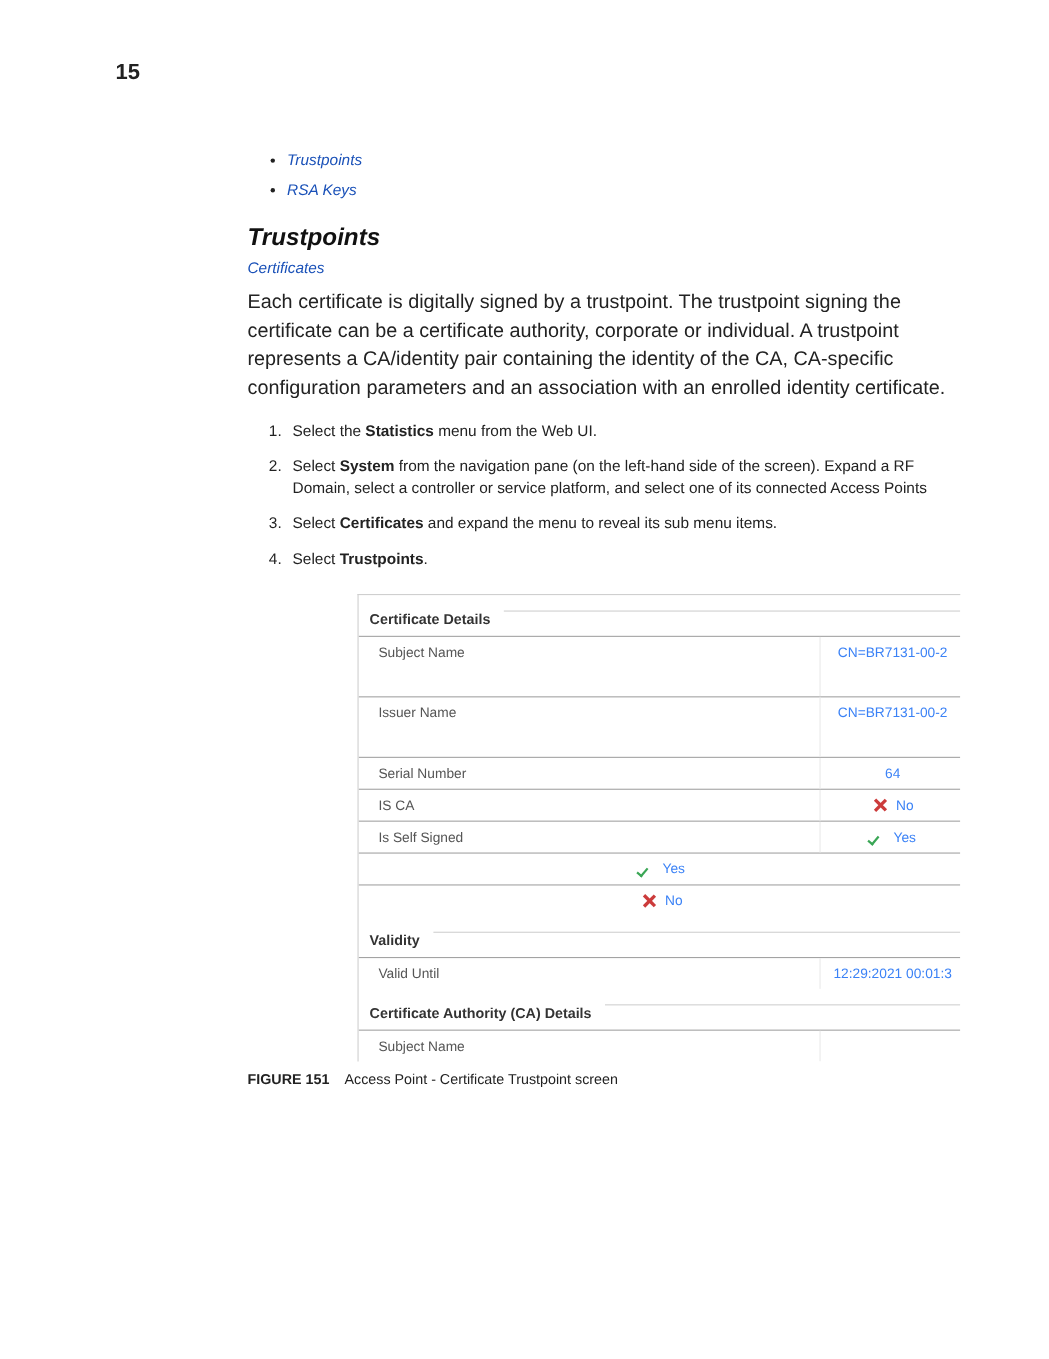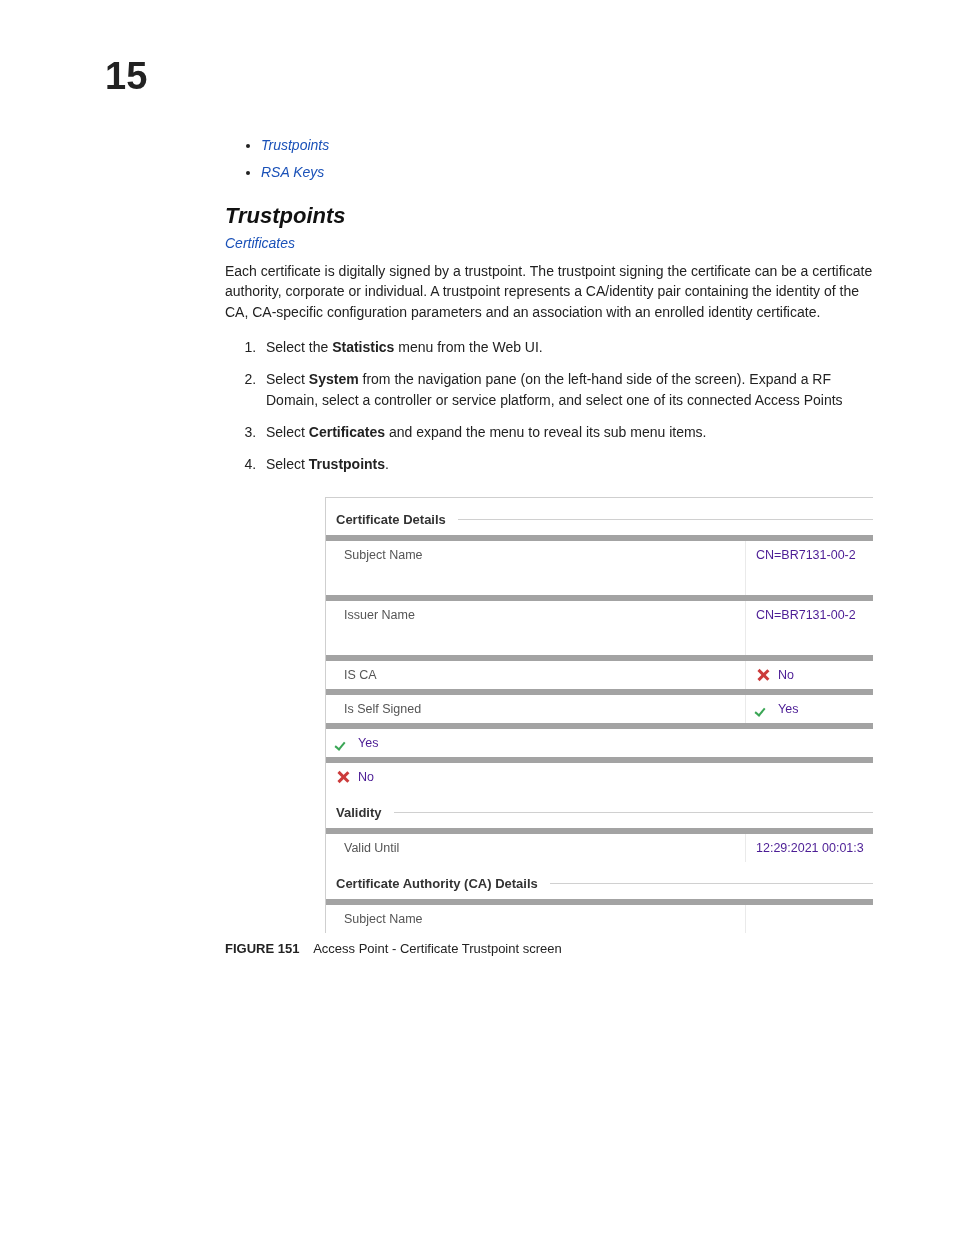--- a/index.html
+++ b/index.html
@@ -14,21 +14,21 @@
     position: relative;
     width: 954px;
     min-height: 1235px;
     box-sizing: border-box;
     padding-top: 52px;
   }
   .chapter-num {
     position: absolute;
     top: 55px;
     left: 105px;
-    font-size: 38px;
+    font-size: 20px;
     font-weight: 700;
   }
   .content {
     margin-left: 225px;
     margin-right: 80px;
     padding-top: 80px;
   }
   ul.toc {
     margin: 0 0 18px 0;
     padding-left: 36px;
@@ -51,21 +51,21 @@
     margin: 6px 0 6px 0;
     color: #111;
   }
   .sublink {
     color: #1a51b8;
     font-style: italic;
     font-size: 14px;
     margin-bottom: 10px;
   }
   p.body {
-    font-size: 14px;
+    font-size: 18px;
     line-height: 1.45;
     margin: 10px 0 14px 0;
   }
   ol.steps {
     margin: 15px;
     padding-left: 20px;
   }
   ol.steps li {
     font-size: 14px;
     line-height: 1.45;
@@ -83,51 +83,51 @@
     width: 547px;
     overflow: hidden;
     background: #fff;
   }
   .group-title {
     font-size: 13px;
     font-weight: 700;
     color: #333;
     padding: 14px 0 8px 10px;
     display: flex;
-    align-items: center;
     gap: 12px;
   }
   .group-title .rule {
     flex: 1;
     border-bottom: 1px solid #d0d0d0;
     height: 0;
   }
   .kv-row {
     display: flex;
-    border-top: 6px solid #a3a3a3;
+    border-top: 1px solid #a3a3a3;
     font-size: 12.5px;
     color: #555;
   }
   .kv-row.tall { min-height: 54px; }
   .kv-row.short { min-height: 28px; }
   .kv-label {
     width: 420px;
     box-sizing: border-box;
     padding: 7px 14px 7px 18px;
     border-right: 1px solid #eaeaea;
   }
   .kv-value {
     flex: 1;
     padding: 7px 6px 7px 10px;
-    color: #4c1d95;
+    color: #3b82f6;
     display: flex;
     align-items: flex-start;
     gap: 8px;
     white-space: nowrap;
     min-width: 0;
+    justify-content: center;
   }
   .icon-check, .icon-cross {
     width: 14px;
     height: 14px;
     display: inline-block;
     position: relative;
     flex: 0 0 14px;
   }
   .icon-check::before {
     content: "";
@@ -191,20 +191,26 @@
             <span>CN=BR7131-00-2</span>
           </div>
         </div>
         <div class="kv-row tall">
           <div class="kv-label">Issuer Name</div>
           <div class="kv-value">
             <span>CN=BR7131-00-2</span>
           </div>
         </div>
         <div class="kv-row short">
+          <div class="kv-label">Serial Number</div>
+          <div class="kv-value">
+            <span>64</span>
+          </div>
+        </div>
+        <div class="kv-row short">
           <div class="kv-label">IS CA</div>
           <div class="kv-value">
             <span class="icon-cross"></span>
             <span>No</span>
           </div>
         </div>
         <div class="kv-row short">
           <div class="kv-label">Is Self Signed</div>
           <div class="kv-value">
             <span class="icon-check"></span>

